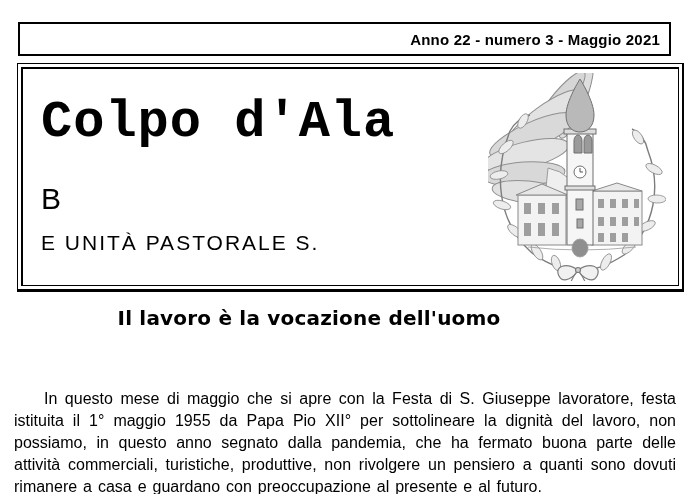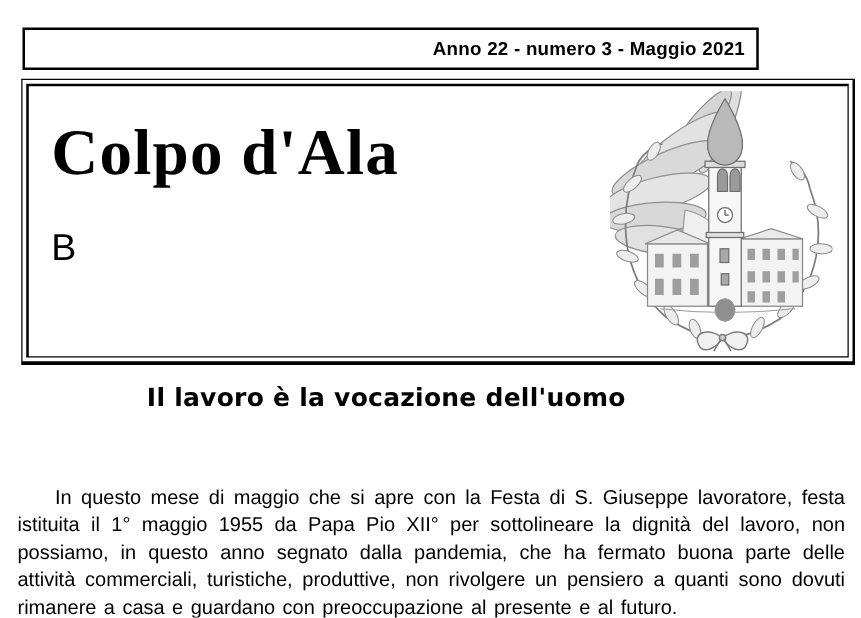--- a/index.html
+++ b/index.html
@@ -4,41 +4,41 @@
 <style>
   html,body{margin:0;padding:0;}
   body{
     width:689px;height:494px;
     background:#ffffff;color:#000000;
     font-family:"Liberation Sans",sans-serif;
     position:relative;overflow:hidden;
   }
   
   .issue-box{
-    position:absolute;left:18px;top:22px;width:589px;height:34px;
+    position:absolute;left:18px;top:22px;width:653px;height:34px;
     box-sizing:border-box;border:2px solid #000;
     display:flex;align-items:center;justify-content:flex-end;
     padding-right:9px;
   }
   .issue-box span{
     font-weight:bold;font-size:15px;letter-spacing:0.2px;
   }
   
   .mast-outer{
     position:absolute;left:17px;top:63px;width:667px;height:229px;
     box-sizing:border-box;background:#fff;
     border:1px solid #000;border-right-width:2px;border-bottom-width:3px;
   }
   .mast-inner{
     position:absolute;left:3px;top:3px;right:3px;bottom:3px;
     border:2px solid #000;border-right-width:1px;border-bottom-width:1px;
   }
   .mast-title{
     position:absolute;left:18px;top:24px;
-    font-family:Liberation Serif, serif;
+    font-family:Liberation Mono, monospace;
     font-size:52px;font-weight:bold;letter-spacing:1px;
     white-space:nowrap;
   }
   .mast-sub{
     position:absolute;left:18px;top:108px;
     white-space:nowrap;line-height:44px;
   }
   .mast-sub .row{height:44px;display:flex;align-items:baseline;}
   .seg-big{font-size:30px;letter-spacing:1px;}
   .seg-small{font-size:21px;letter-spacing:2px;}
@@ -70,20 +70,21 @@
 <div class="mast-outer">
   <div class="mast-inner">
 
     <div class="mast-title">Colpo d'Ala</div>
 
     <div class="mast-sub">
       <div class="row">
         <span class="seg-big">B</span>
       </div>
       <div class="row">
+        <span class="seg-small">E UNITÀ PASTORALE S.</span>
       </div>
     </div>
 
     <svg class="emblem" viewBox="0 0 178 208">
       <g stroke="#8f8f8f" stroke-width="1" fill="#e6e6e6">
 
         <ellipse cx="88" cy="28" rx="40" ry="9" transform="rotate(-68 88 28)" fill="#dedede"></ellipse>
         <ellipse cx="70" cy="32" rx="42" ry="10" transform="rotate(-52 70 32)" fill="#d6d6d6"></ellipse>
         <ellipse cx="56" cy="45" rx="45" ry="12" transform="rotate(-36 56 45)" fill="#e2e2e2"></ellipse>
         <ellipse cx="45" cy="62" rx="47" ry="13" transform="rotate(-24 45 62)" fill="#d9d9d9"></ellipse>

